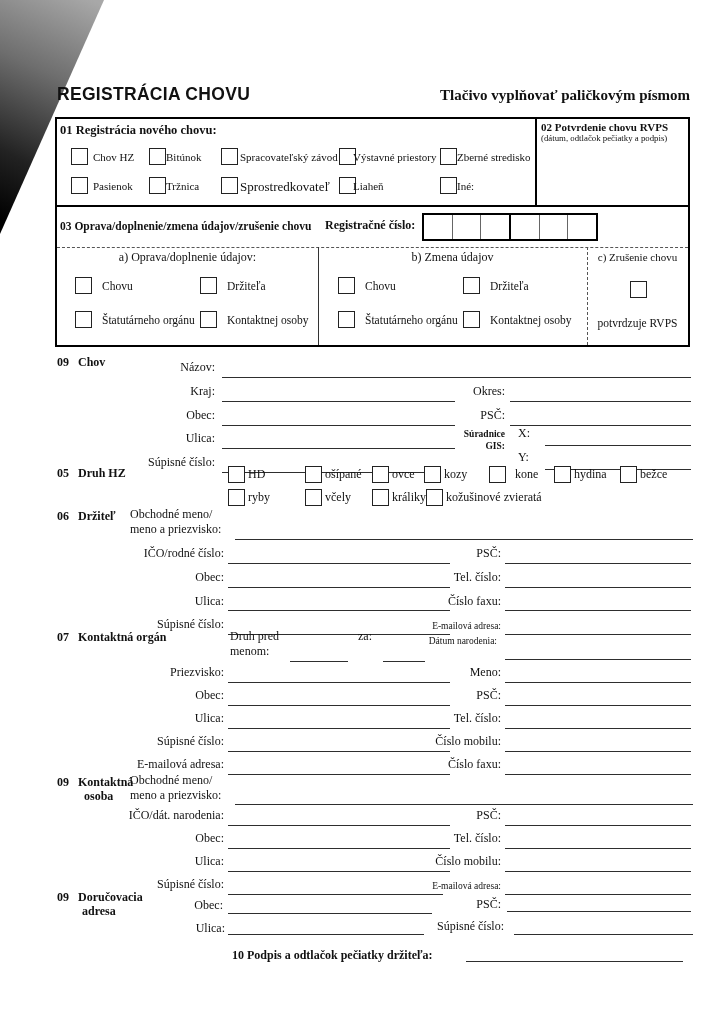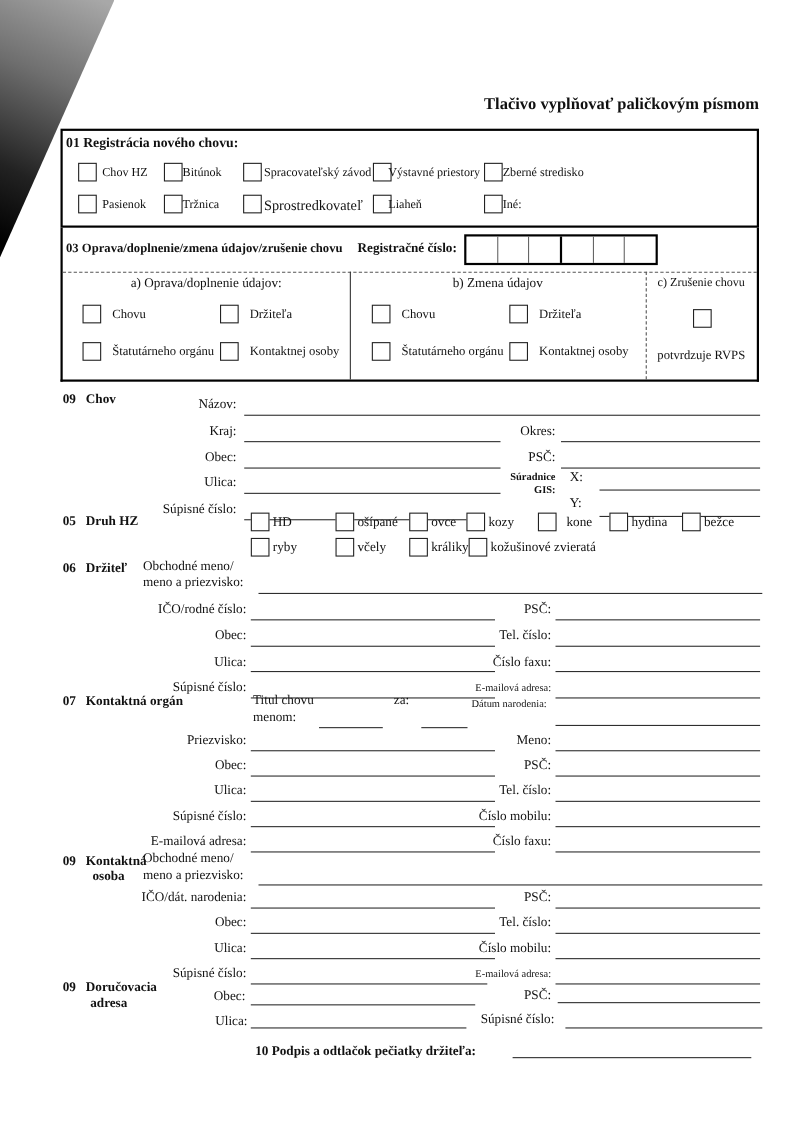--- a/index.html
+++ b/index.html
@@ -21,20 +21,21 @@
   .wedge{position:absolute;left:0;top:0;width:104px;height:234px;
          clip-path:polygon(0 0,100% 0,0 100%);
          background:linear-gradient(205deg,#a8a8a8 2%,#6e6e6e 35%,#222 70%,#000 95%);}
 </style>
 </head>
 <body>
 
 <div class="page">
   <div class="wedge"></div>
 
+  <div class="t b title" style="left:57px;top:85px">REGISTRÁCIA CHOVU</div>
   <div class="t b" style="right:34px;top:87px;font-size:15px">Tlačivo vyplňovať paličkovým písmom</div>
 
   <div class="box" style="left:55px;top:117px;width:635px;height:90px">
     <span class="t b" style="left:3px;top:4px;font-size:12.5px">01 Registrácia nového chovu:</span>
 
     <span class="cb" style="left:14px;top:29px"></span>
     <span class="t" style="left:36px;top:32px;font-size:11px">Chov HZ</span>
     <span class="cb" style="left:92px;top:29px"></span>
     <span class="t" style="left:109px;top:32px;font-size:11px">Bitúnok</span>
     <span class="cb" style="left:164px;top:29px"></span>
@@ -48,20 +49,24 @@
     <span class="t" style="left:36px;top:61px;font-size:11px">Pasienok</span>
     <span class="cb" style="left:92px;top:58px"></span>
     <span class="t" style="left:109px;top:61px;font-size:11px">Tržnica</span>
     <span class="cb" style="left:164px;top:58px"></span>
     <span class="t" style="left:183px;top:61px;font-size:13px">Sprostredkovateľ</span>
     <span class="cb" style="left:282px;top:58px"></span>
     <span class="t" style="left:296px;top:61px;font-size:11px">Liaheň</span>
     <span class="cb" style="left:383px;top:58px"></span>
     <span class="t" style="left:400px;top:61px;font-size:11px">Iné:</span>
 
+    <div style="position:absolute;right:0;top:0;width:153px;height:100%;border-left:2px solid #000;box-sizing:border-box;padding:2px 4px">
+      <div style="font-size:11px;font-weight:bold;white-space:nowrap">02 Potvrdenie chovu RVPS</div>
+      <div style="font-size:8.8px;white-space:nowrap">(dátum, odtlačok pečiatky a podpis)</div>
+    </div>
   </div>
 
   <div class="box" style="left:55px;top:207px;width:635px;height:140px;border-top:none">
     <span class="t b" style="left:3px;top:13px;font-size:11.5px">03 Oprava/doplnenie/zmena údajov/zrušenie chovu</span>
     <span class="t b" style="left:268px;top:12px;font-size:12px">Registračné číslo:</span>
     <div class="cells" style="left:365px;top:6px;width:176px;height:28px">
       <span class="cell"></span>
       <span class="cell"></span>
       <span class="cell mid"></span>
       <span class="cell"></span>
@@ -163,21 +168,21 @@
   <span class="ln" style="left:228px;width:222px;top:610px"></span>
   <span class="t r" style="left:416px;width:85px;top:595px">Číslo faxu:</span>
   <span class="ln" style="left:505px;width:186px;top:610px"></span>
   <span class="t r" style="left:109px;width:115px;top:618px">Súpisné číslo:</span>
   <span class="ln" style="left:228px;width:222px;top:634px"></span>
   <span class="t r sm" style="left:411px;width:90px;top:621px">E-mailová adresa:</span>
   <span class="ln" style="left:505px;width:186px;top:634px"></span>
 
   <span class="t b" style="left:57px;top:631px">07</span>
   <span class="t b" style="left:78px;top:631px">Kontaktná orgán</span>
-  <span class="t" style="left:230px;top:630px">Titul chovu</span>
+  <span class="t" style="left:230px;top:630px">Druh pred</span>
   <span class="t" style="left:230px;top:645px">menom:</span>
   <span class="ln" style="left:290px;width:58px;top:661px"></span>
   <span class="t" style="left:358px;top:630px">za:</span>
   <span class="ln" style="left:383px;width:42px;top:661px"></span>
   <span class="t r sm" style="left:412px;width:85px;top:636px">Dátum narodenia:</span>
   <span class="ln" style="left:505px;width:186px;top:659px"></span>
   <span class="t r" style="left:109px;width:115px;top:666px">Priezvisko:</span>
   <span class="ln" style="left:228px;width:222px;top:682px"></span>
   <span class="t r" style="left:406px;width:95px;top:666px">Meno:</span>
   <span class="ln" style="left:505px;width:186px;top:682px"></span>

